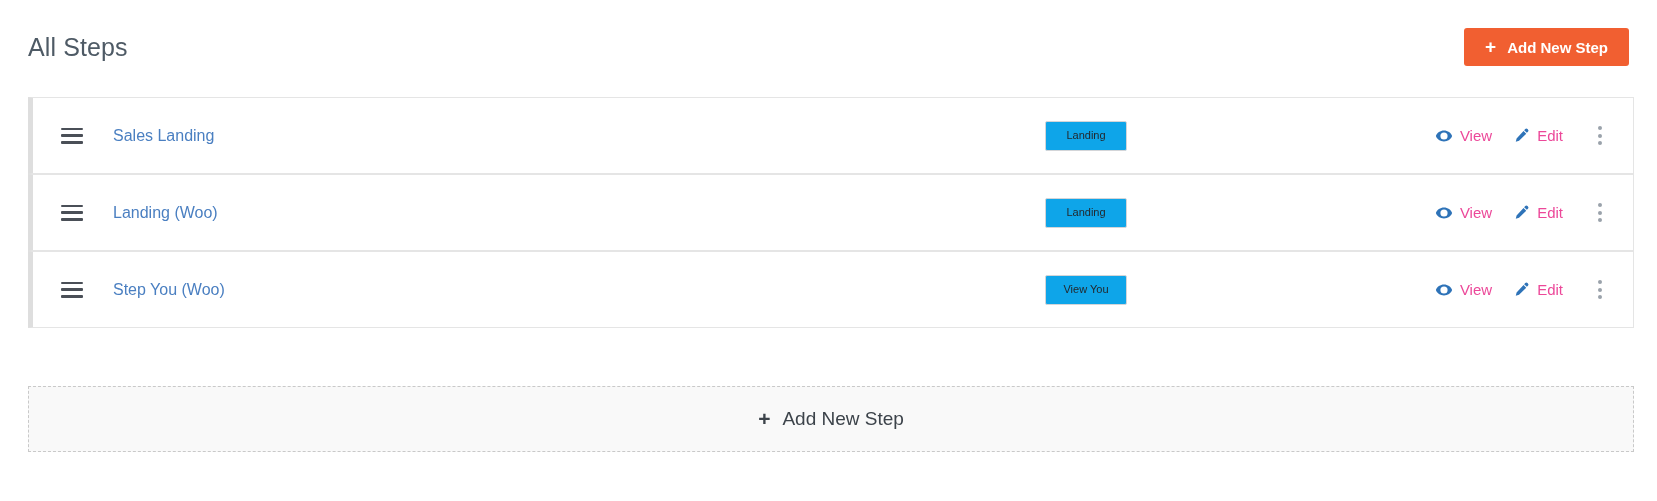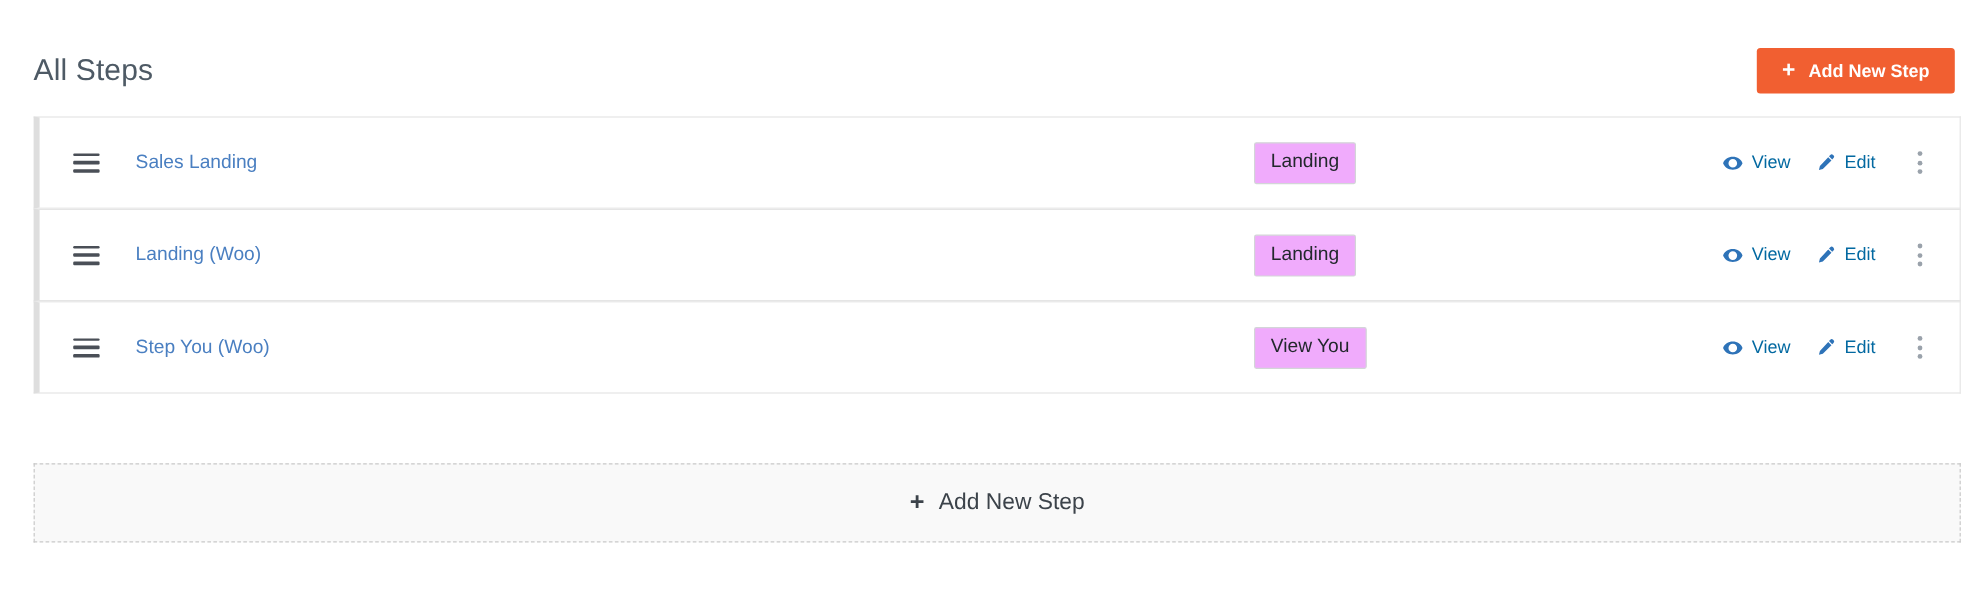--- a/index.html
+++ b/index.html
@@ -18,21 +18,21 @@
     width: 1657px;
     height: 501px;
     background: #ffffff;
     overflow: hidden;
   }
 
   
   .header {
     position: absolute;
     left: 0;
-    top: 12px;
+    top: 0;
     width: 1657px;
     height: 94px;
     display: flex;
     align-items: center;
     justify-content: space-between;
     padding: 0 28px;
   }
 
   .page-title {
     font-size: 25px;
@@ -114,25 +114,25 @@
     text-decoration: none;
     cursor: pointer;
     white-space: nowrap;
   }
 
   .step-type-badge {
     position: absolute;
     left: 1012px;
     top: 50%;
     transform: translateY(-50%);
-    background: #f0abfc;
+    background: #0ea5e9;
     border: 1px solid #d3d5d8;
     border-radius: 2px;
     color: #23282d;
-    font-size: 16px;
+    font-size: 11px;
     line-height: 1;
     padding: 8px 13px 9px;
     min-width: 82px;
     text-align: center;
     white-space: nowrap;
   }
 
   .step-actions {
     position: absolute;
     right: 0;
@@ -141,21 +141,21 @@
     display: flex;
     align-items: center;
     gap: 0;
     padding-right: 4px;
   }
 
   .action-link {
     display: inline-flex;
     align-items: center;
     gap: 7px;
-    color: #0369a1;
+    color: #ec4899;
     font-size: 15px;
     text-decoration: none;
     cursor: pointer;
     padding: 6px 10px;
     white-space: nowrap;
   }
   .action-link .icon-wrap {
     display: inline-flex;
     align-items: center;
     justify-content: center;

